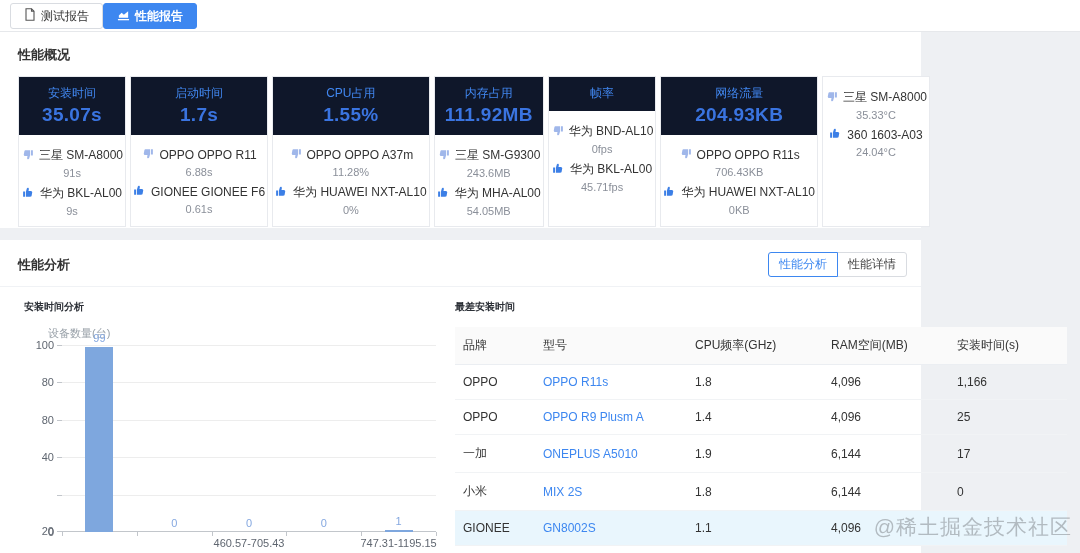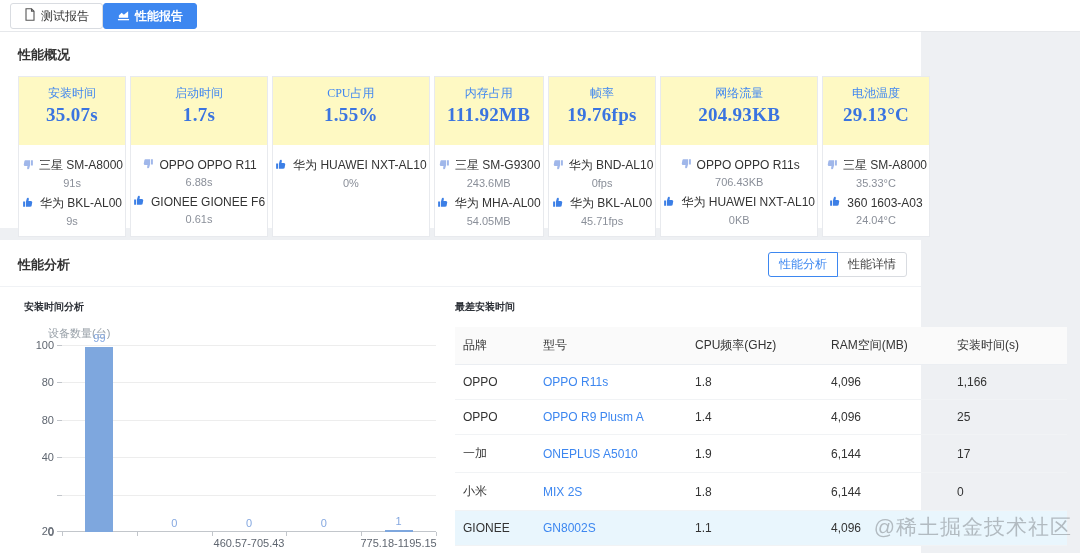--- a/index.html
+++ b/index.html
@@ -15,21 +15,21 @@
          padding:0 13px; font-size:12px; border:1px solid #d9dce1; background:#fff;
          border-radius:3px; cursor:pointer; color:#333; }
   .tab:first-child { margin-left:10px; }
   .tab.active { background:#3d87f0; border-color:#3d87f0; color:#fff; font-weight:bold; }
   
   .panel { position:absolute; left:0; width:921px; background:#fff; }
   .panel-overview { top:32px; height:196px; }
   .panel-overview h2 { font-size:13px; font-weight:bold; padding:14px 18px 0; }
   .cards { display:flex; gap:4px; margin:12px 18px 0; }
   .card { flex:1; border:1px solid #e8eaee; background:#fff; text-align:center; }
-  .card-head { background:#fef9c3; padding:8px 2px 19px;font-family:Liberation Serif, serif; }
+  .card-head { background:#0f172a; padding:8px 2px 9px; }
   .card-title { font-size:12px; color:#4187f0; }
   .card-value { font-size:19px; font-weight:bold; color:#3a74e0; margin-top:2px; letter-spacing:.3px; }
   .card-body { padding:6px 2px 9px; }
   .entry { margin-top:6px; }
   .dev { display:flex; align-items:center; justify-content:center; gap:5px; font-size:12px; color:#333; white-space:nowrap; }
   .dev svg { flex:none; }
   .entry .val { font-size:11px; color:#8a8f99; margin-top:3px; }
   
   .panel-analysis { top:240px; height:313px; }
   .panel-head { display:flex; justify-content:space-between; align-items:center;
@@ -158,20 +158,31 @@
         </div>
         <div class="card">
           <div class="card-head">
             <div class="card-title">CPU占用</div>
             <div class="card-value">1.55%</div>
           </div>
           <div class="card-body">
             <div class="entry">
               <div class="dev">
                 <span><svg width="13" height="13" viewBox="0 0 14 14">
+                    <g transform="rotate(180 7 7)">
+                      <path fill="#a0b7ea" d="M1.2 6h2.2v5.6H1.2z M4.3 11.6h4.6c.8 0 1.4-.5 1.5-1.3l.6-3.2c.2-.9-.5-1.7-1.5-1.7H7l.4-2.1c.1-.7-.4-1.4-1.1-1.4-.5 0-.9.3-1.1.7L4.3 6z"></path>
+                    </g>
+                  </svg></span>
+                <span>OPPO OPPO A37m</span>
+              </div>
+              <div class="val">11.28%</div>
+            </div>
+            <div class="entry">
+              <div class="dev">
+                <span><svg width="13" height="13" viewBox="0 0 14 14">
                     <g>
                       <path fill="#3c7fe6" d="M1.2 6h2.2v5.6H1.2z M4.3 11.6h4.6c.8 0 1.4-.5 1.5-1.3l.6-3.2c.2-.9-.5-1.7-1.5-1.7H7l.4-2.1c.1-.7-.4-1.4-1.1-1.4-.5 0-.9.3-1.1.7L4.3 6z"></path>
                     </g>
                   </svg></span>
                 <span>华为 HUAWEI NXT-AL10</span>
               </div>
               <div class="val">0%</div>
             </div>
           </div>
         </div>
@@ -201,21 +212,20 @@
                   </svg></span>
                 <span>华为 MHA-AL00</span>
               </div>
               <div class="val">54.05MB</div>
             </div>
           </div>
         </div>
         <div class="card">
           <div class="card-head">
             <div class="card-title">帧率</div>
-            <div class="card-value">19.76fps</div>
           </div>
           <div class="card-body">
             <div class="entry">
               <div class="dev">
                 <span><svg width="13" height="13" viewBox="0 0 14 14">
                     <g transform="rotate(180 7 7)">
                       <path fill="#a0b7ea" d="M1.2 6h2.2v5.6H1.2z M4.3 11.6h4.6c.8 0 1.4-.5 1.5-1.3l.6-3.2c.2-.9-.5-1.7-1.5-1.7H7l.4-2.1c.1-.7-.4-1.4-1.1-1.4-.5 0-.9.3-1.1.7L4.3 6z"></path>
                     </g>
                   </svg></span>
                 <span>华为 BND-AL10</span>
@@ -259,24 +269,20 @@
                       <path fill="#3c7fe6" d="M1.2 6h2.2v5.6H1.2z M4.3 11.6h4.6c.8 0 1.4-.5 1.5-1.3l.6-3.2c.2-.9-.5-1.7-1.5-1.7H7l.4-2.1c.1-.7-.4-1.4-1.1-1.4-.5 0-.9.3-1.1.7L4.3 6z"></path>
                     </g>
                   </svg></span>
                 <span>华为 HUAWEI NXT-AL10</span>
               </div>
               <div class="val">0KB</div>
             </div>
           </div>
         </div>
         <div class="card">
-          <div class="card-head">
-            <div class="card-title">电池温度</div>
-            <div class="card-value">29.13°C</div>
-          </div>
           <div class="card-body">
             <div class="entry">
               <div class="dev">
                 <span><svg width="13" height="13" viewBox="0 0 14 14">
                     <g transform="rotate(180 7 7)">
                       <path fill="#a0b7ea" d="M1.2 6h2.2v5.6H1.2z M4.3 11.6h4.6c.8 0 1.4-.5 1.5-1.3l.6-3.2c.2-.9-.5-1.7-1.5-1.7H7l.4-2.1c.1-.7-.4-1.4-1.1-1.4-.5 0-.9.3-1.1.7L4.3 6z"></path>
                     </g>
                   </svg></span>
                 <span>三星 SM-A8000</span>
               </div>
@@ -339,21 +345,21 @@
             <div class="xtick" style="left: 374px;"></div>
             <div class="bar" style="left: 23.4px; width: 28px; height: 185.13px; background: rgb(126, 167, 222);"></div>
             <div class="bar-label" style="left: 22.4px; width: 30px; bottom: 188.13px; color: rgb(133, 168, 224);">99</div>
             <div class="xtick-label" style="left: -22.6px; width: 120px; margin-top: 39px;">0-215.71</div>
             <div class="bar-label" style="left: 97.2px; width: 30px; bottom: 3px; color: rgb(133, 168, 224);">0</div>
             <div class="bar-label" style="left: 172px; width: 30px; bottom: 3px; color: rgb(133, 168, 224);">0</div>
             <div class="xtick-label" style="left: 127px; width: 120px;">460.57-705.43</div>
             <div class="bar-label" style="left: 246.8px; width: 30px; bottom: 3px; color: rgb(133, 168, 224);">0</div>
             <div class="bar" style="left: 322.6px; width: 28px; height: 2px; background: rgb(126, 167, 222);"></div>
             <div class="bar-label" style="left: 321.6px; width: 30px; bottom: 5px; color: rgb(133, 168, 224);">1</div>
-            <div class="xtick-label" style="left: 276.6px; width: 120px;">775.18-1195.15</div>
+            <div class="xtick-label" style="left: 276.6px; width: 120px;">747.31-1195.15</div>
           </div>
       </div>
 
       <div class="table-wrap">
         <h3>最差安装时间</h3>
         <table>
           <colgroup>
             <col style="width:80px">
               <col style="width:152px">
               <col style="width:136px">

